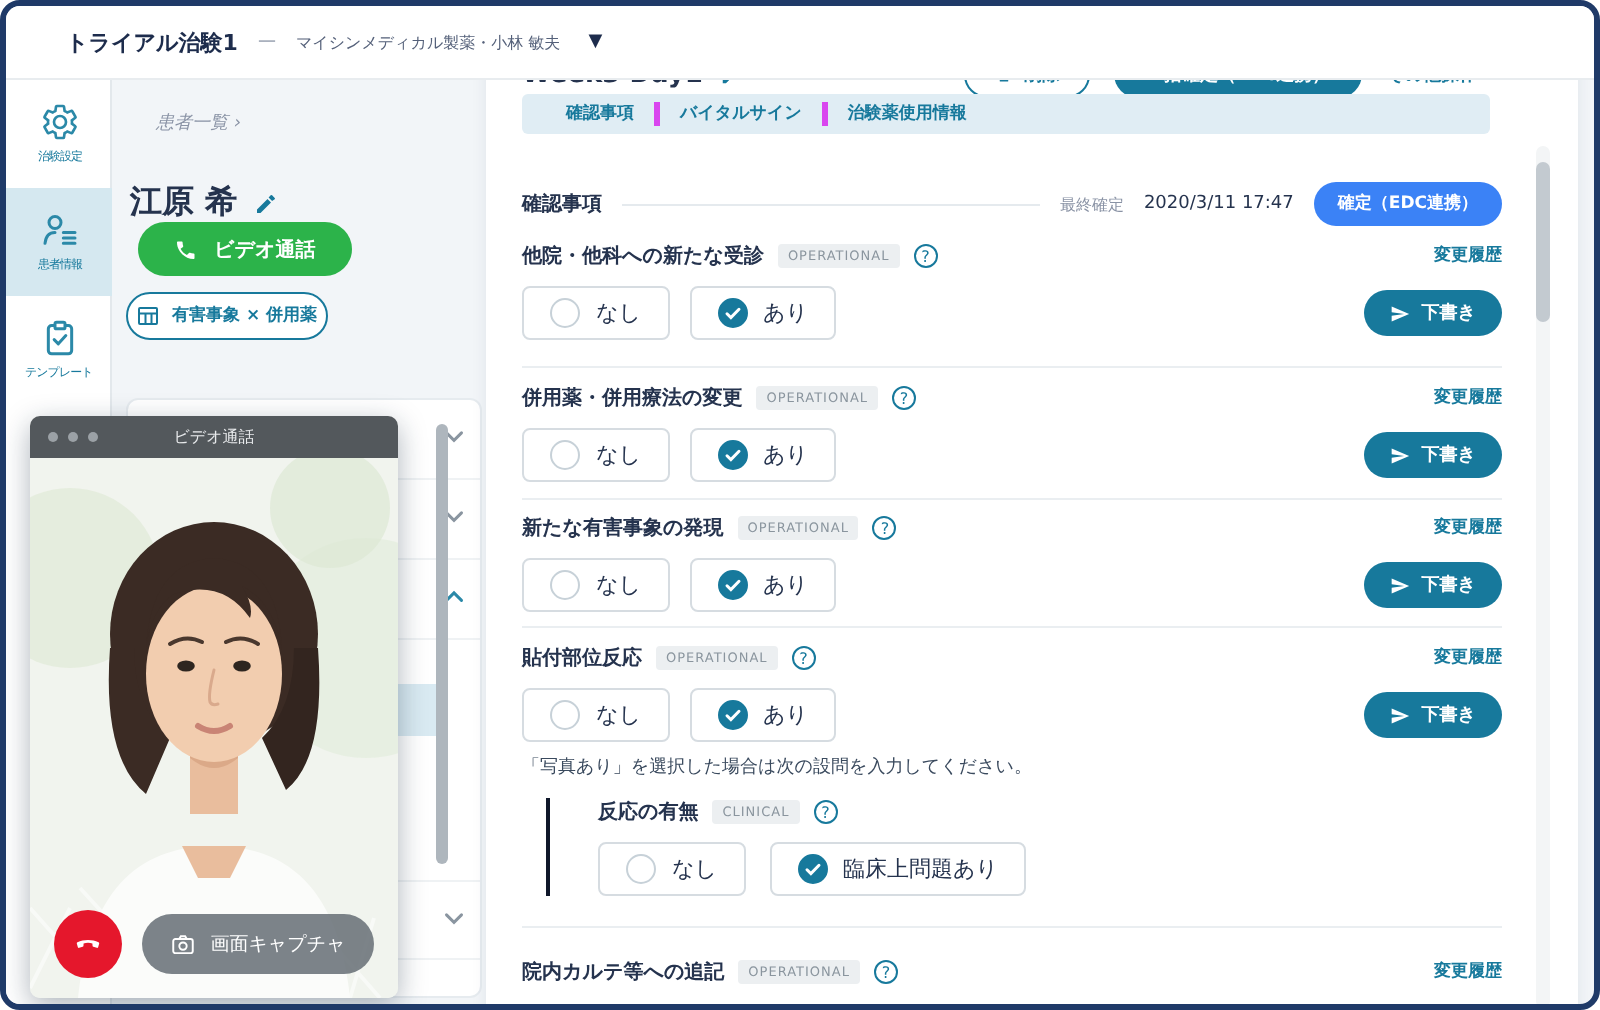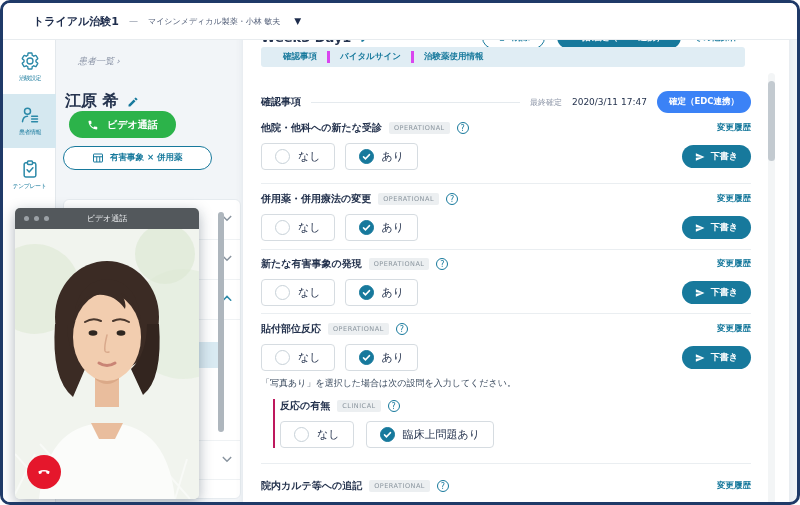--- a/index.html
+++ b/index.html
@@ -25,21 +25,21 @@
   .side-item svg { width:20px; height:20px; }
   .side-label { font-size:6.5px; color:#17799C; letter-spacing:-0.5px; white-space:nowrap; transform:scale(.92); }
 
   
   .breadcrumb { position:absolute; left:75px; top:52px; font-size:9px; color:#8A93A5; z-index:2;font-style:italic; }
   .patient-name-row { position:absolute; left:62px; top:68px; display:flex; align-items:center; gap:8px; z-index:2;margin-top:20px; }
   .patient-name { font-size:16px; font-weight:bold; color:#25334E; }
   .btn-video { position:absolute; left:66px; top:108px; height:27px; padding:0 18px; border:none; border-radius:14px;
                background:#2CB34A; color:#fff; font-size:10px; font-weight:bold; display:flex; align-items:center;
                gap:8px; cursor:pointer; z-index:2; font-family:inherit; }
-  .btn-outline-s { height:24px; padding:0 28px; border:1px solid #17799C; border-radius:13px; background:#fff;
+  .btn-outline-s { height:24px; padding:0 4px; border:1px solid #17799C; border-radius:13px; background:#fff;
                    color:#17799C; font-size:8.5px; font-weight:bold; display:flex; align-items:center; gap:6px;
                    cursor:pointer; font-family:inherit; }
   .btn-adverse { position:absolute; left:60px; top:143px; z-index:2; }
   .btn-export  { position:absolute; left:60px; top:173px; z-index:2; }
 
   
   .visit-card { position:absolute; left:60px; top:196px; width:178px; height:300px; background:#fff;
                 border:1px solid #E6EBEF; border-radius:6px; z-index:1; }
   .visit-row { position:absolute; left:0; right:0; height:40px; border-bottom:1px solid #EFF2F4; }
   .visit-chevron { position:absolute; right:8px; width:10px; height:10px; }
@@ -98,21 +98,21 @@
   .opt { height:27px; min-width:46px; padding:0 13px; border:1px solid #D6DCE1; border-radius:4px; background:#fff;
          display:flex; align-items:center; gap:8px; cursor:pointer; }
   .radio { width:15px; height:15px; border-radius:50%; border:1.5px solid #C7D1D8; background:#fff; flex:none;
            display:flex; align-items:center; justify-content:center; }
   .opt.checked .radio { background:#17799C; border-color:#17799C; }
   .opt-label { font-size:11px; color:#25334E; white-space:nowrap; }
   .btn-draft { margin-left:auto; height:23px; padding:0 13px; border:none; border-radius:12px; background:#17799C;
                color:#fff; font-size:9px; font-weight:bold; display:flex; align-items:center; gap:6px; cursor:pointer; font-family:inherit; }
   .divider { position:absolute; left:18px; width:490px; border-top:1px solid #EAEEF1; }
   .note { position:absolute; left:18px; font-size:9px; color:#3A4A5E; }
-  .subq { position:absolute; left:30px; width:462px; border-left:2px solid #be185d; padding-left:5px; }
+  .subq { position:absolute; left:30px; width:462px; border-left:2px solid #0f172a; padding-left:24px; }
   .subq .q-opts { gap:12px; }
 
   .main-scroll-track { position:absolute; right:14px; top:62px; bottom:4px; width:7px; background:#F3F5F6; border-radius:4px; }
   .main-scroll-thumb { position:absolute; right:14px; top:70px; width:7px; height:80px; background:#C3CAD0; border-radius:4px; }
 
   svg { display:block; }
 </style>
 </head>
 <body>
 
@@ -252,20 +252,30 @@
       <span class="video-title">ビデオ通話</span>
     </div>
     <div class="video-controls">
       <button class="btn-hangup">
         <span>
           <svg viewBox="0 0 24 24" width="16" height="16" fill="#fff">
               <path d="M12 9c-2.8 0-5.5.6-7.9 1.7-.4.2-.6.6-.5 1l.8 2.7c.1.4.6.7 1 .5l2.6-.8c.3-.1.6-.4.6-.8l.1-1.7c1-.3 2.2-.5 3.3-.5s2.3.2 3.3.5l.1 1.7c0 .4.3.7.6.8l2.6.8c.4.1.9-.1 1-.5l.8-2.7c.1-.4-.1-.8-.5-1C17.5 9.6 14.8 9 12 9z"></path>
             </svg>
         </span>
       </button>
+      <button class="btn-capture">
+        <span>
+          <svg viewBox="0 0 24 24" width="13" height="13" fill="none" stroke="#fff" stroke-width="1.8">
+              <rect x="3" y="6.5" width="18" height="13" rx="2"></rect>
+              <path d="M8.5 6.5l1.5-2.5h4l1.5 2.5"></path>
+              <circle cx="12" cy="13" r="3.4"></circle>
+            </svg>
+        </span>
+        <span>画面キャプチャ</span>
+      </button>
     </div>
   </div>
 
   <div class="main-card">
 
     <div class="main-header">
       <span class="main-title">Week3 Day1</span>
       <span style="margin-left:9px">
         <svg viewBox="0 0 24 24" width="11" height="11" fill="#17799C">
             <path d="M3 17.5V21h3.5L17 10.5 13.5 7 3 17.5zM20.7 7.3a1 1 0 0 0 0-1.4l-2.6-2.6a1 1 0 0 0-1.4 0L14.6 5.4 18.1 9l2.6-1.7z"></path>

